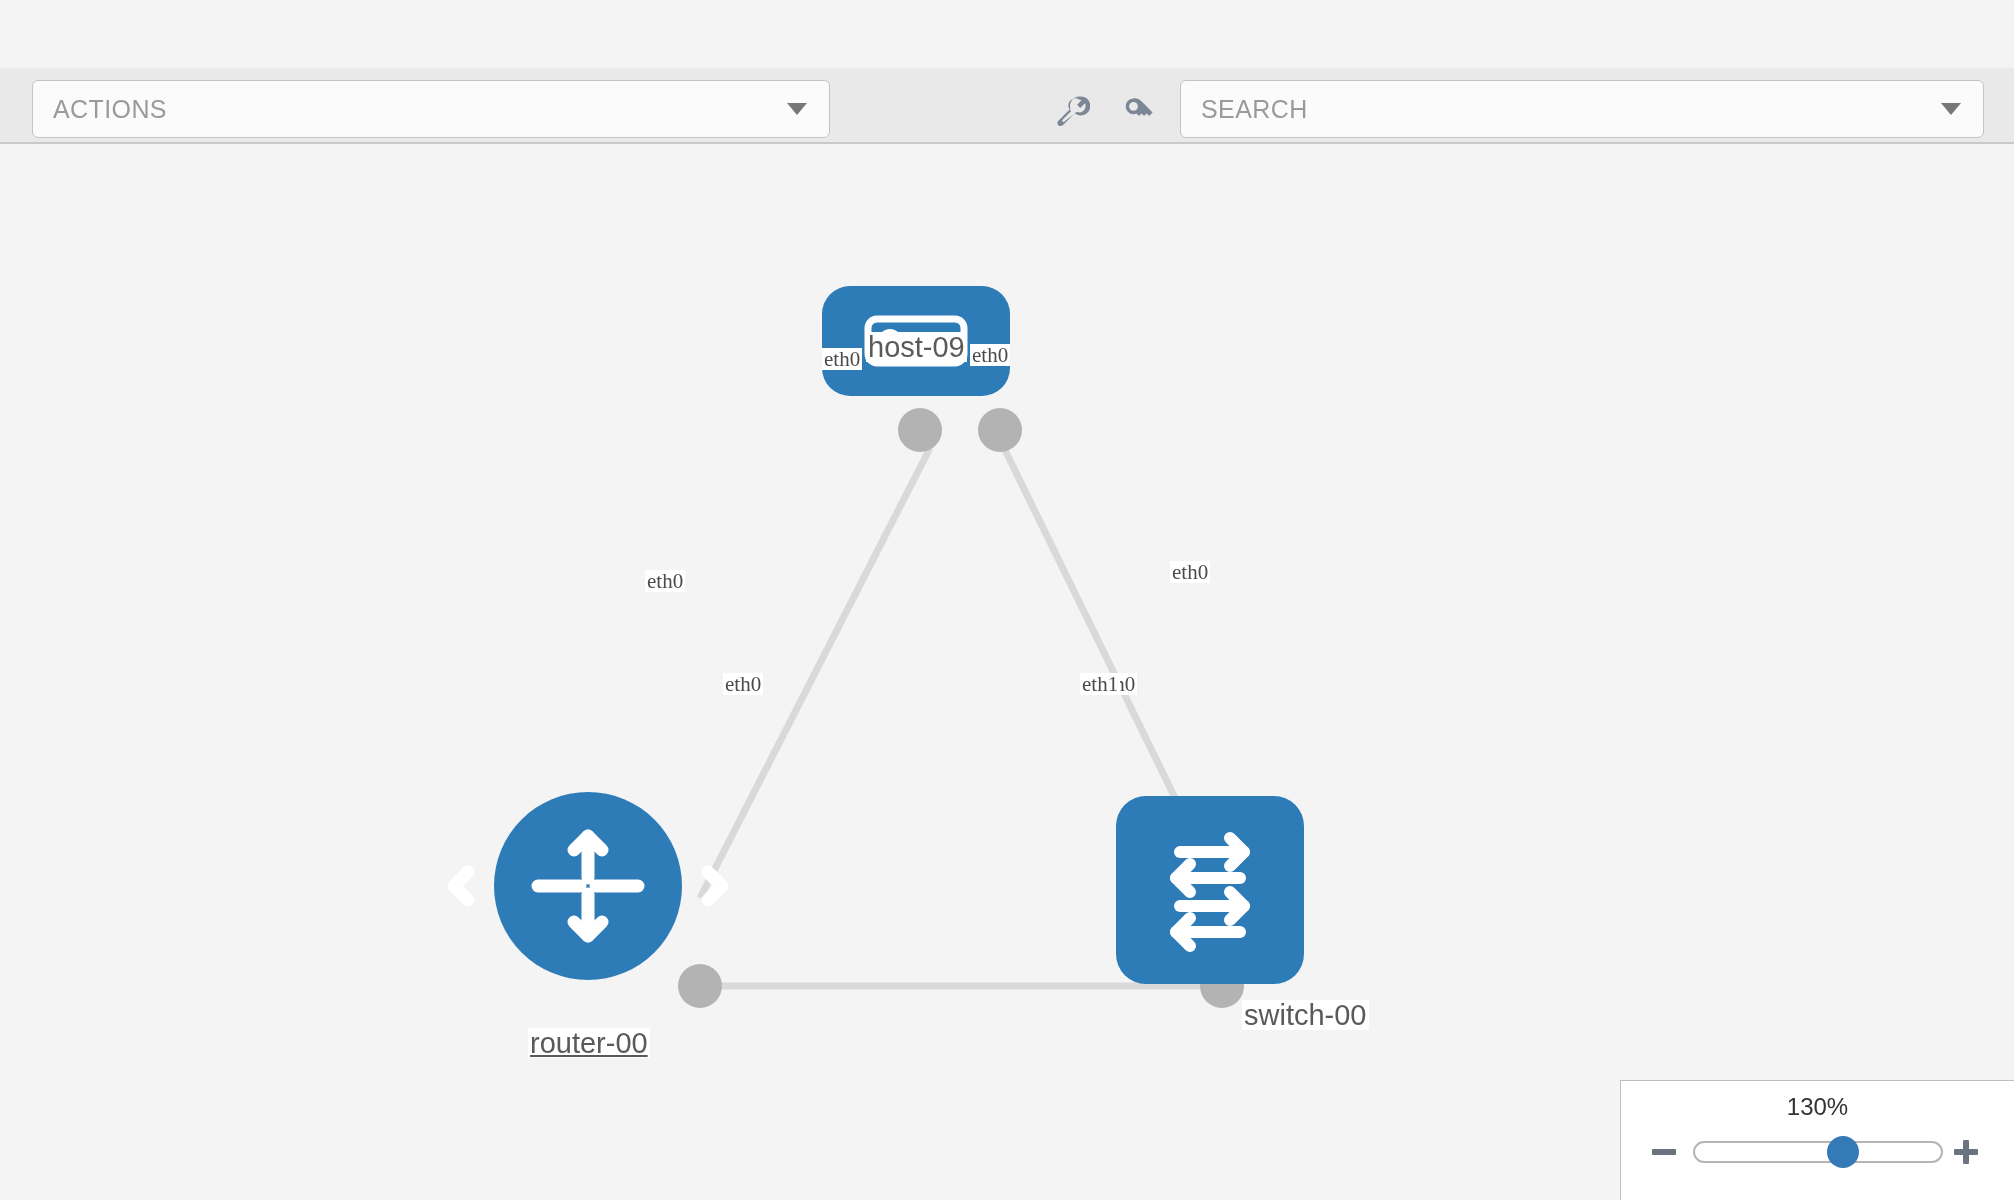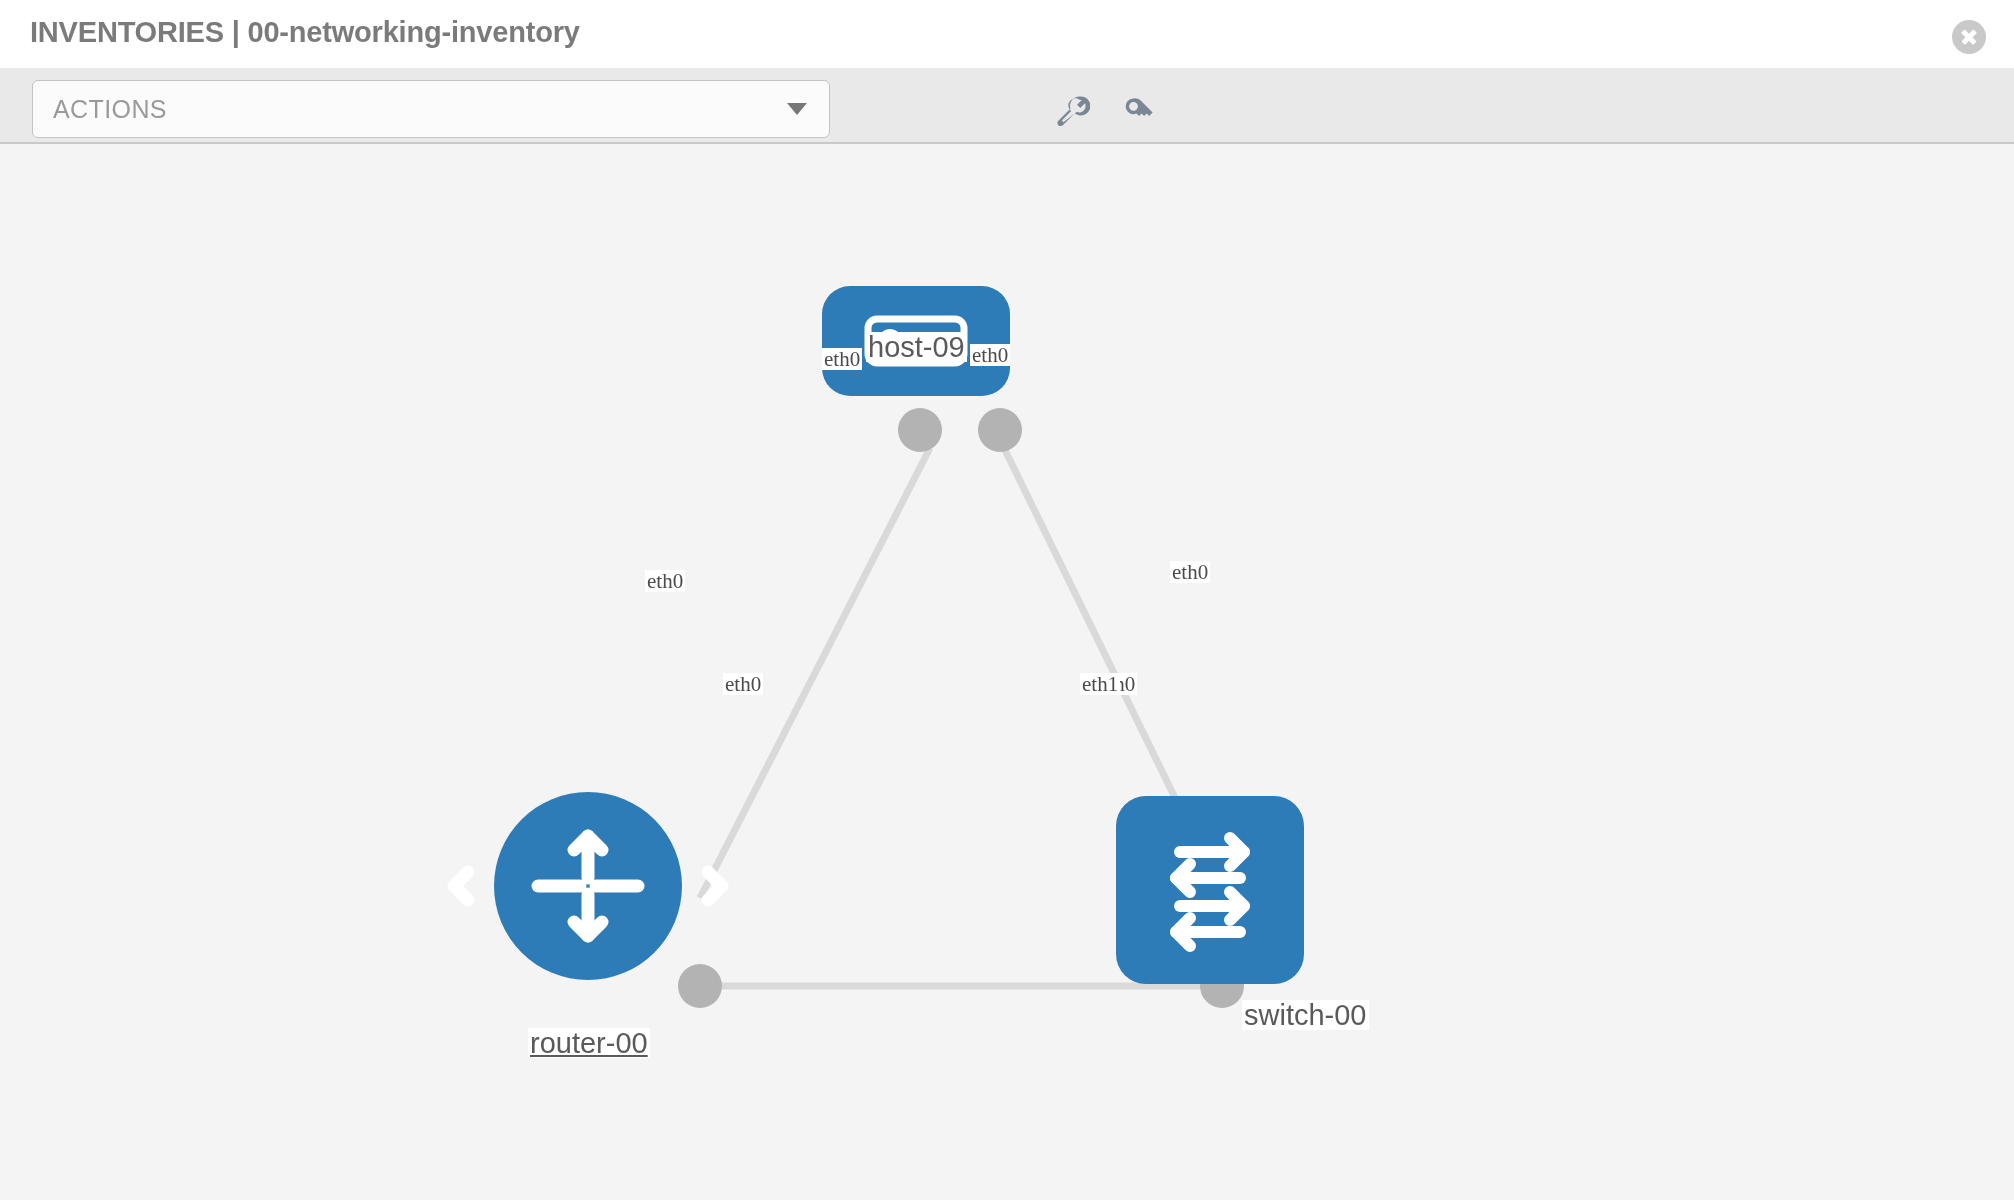--- a/index.html
+++ b/index.html
@@ -218,24 +218,20 @@
     border-radius: 50%;
     background: #337ab7;
     cursor: pointer;
   }
 </style>
 </head>
 <body>
 
 <div id="app">
 
-  <div class="header">
-    <div class="header-title">INVENTORIES | 00-networking-inventory</div>
-    <div class="close-btn"></div>
-  </div>
 
   <div class="toolbar">
 
     <div class="select-box" id="actions-select">
       <span class="sel-label">ACTIONS</span>
       <span class="caret"></span>
     </div>
 
     <div class="tool-icon" id="wrench-icon">
       <svg width="40" height="40" viewBox="0 0 40 40">
@@ -244,20 +240,24 @@
       </svg>
     </div>
 
     <div class="tool-icon" id="key-icon">
       <svg width="40" height="40" viewBox="0 0 40 40">
         <path d="M15.5 8.5a7.8 7.8 0 1 0 2.9 15L21 26.1l2.6-2.6 2.5 2.5 2.6-2.6 2.5 2.5 3.4-3.4L23.2 11.1A7.8 7.8 0 0 0 15.5 8.5zm0 3.4a4.4 4.4 0 1 1 0 8.8 4.4 4.4 0 0 1 0-8.8z" fill="#7b8794"></path>
         <circle cx="15.2" cy="16.2" r="2.4" fill="#e9e9e9"></circle>
       </svg>
     </div>
 
+    <div class="select-box" id="search-select">
+      <span class="sel-label">SEARCH</span>
+      <span class="caret"></span>
+    </div>
   </div>
 
   <div class="canvas">
 
     <svg id="topology-svg" width="2014" height="1042" viewBox="0 0 2014 1042">
 
       <defs>
 
         <g id="glyph-host">
           <rect x="-48" y="-22" width="96" height="44" rx="9" ry="9" fill="none" stroke="#ffffff" stroke-width="7"></rect>
@@ -333,14 +333,22 @@
     <div class="iface-label" style="left:1170px; top:403px;">eth0</div>
 
     <div class="iface-label" style="left:723px; top:515px;">eth0</div>
     <div class="iface-label" style="left:1097px; top:515px;">eth0</div>
     <div class="iface-label" style="left:1080px; top:515px;">eth1</div>
 
     <div class="node-label" style="left:528px; top:870px;text-decoration:underline;">router-00</div>
     <div class="node-label" style="left:1242px; top:830px;margin-top:12px;">switch-00</div>
   </div>
 
+  <div class="zoom-panel">
+    <div class="zoom-value">130%</div>
+    <div class="zoom-minus"></div>
+    <div class="zoom-track">
+      <div class="zoom-thumb" id="zoom-thumb" style="left: 60%;"></div>
+    </div>
+    <div class="zoom-plus"></div>
+  </div>
 
 </div>
 
 </body></html>

